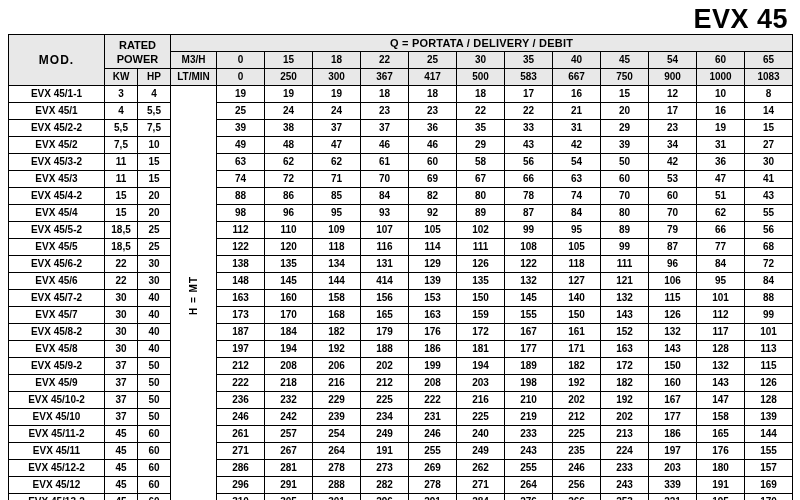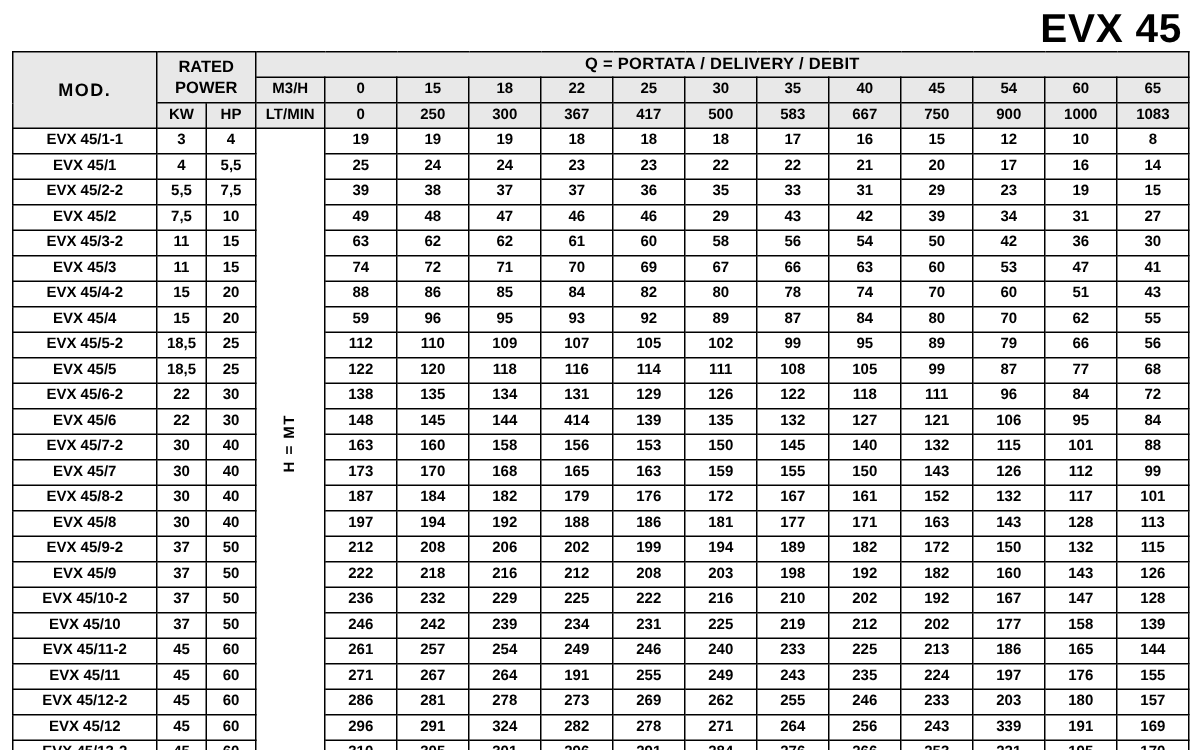--- a/index.html
+++ b/index.html
@@ -285,21 +285,21 @@
           <td class="vcell">74</td>
           <td class="vcell">70</td>
           <td class="vcell">60</td>
           <td class="vcell">51</td>
           <td class="vcell">43</td>
         </tr>
         <tr>
           <td class="mod-cell">EVX 45/4</td>
           <td>15</td>
           <td>20</td>
-          <td class="vcell">59</td>
+          <td class="vcell">98</td>
           <td class="vcell">96</td>
           <td class="vcell">95</td>
           <td class="vcell">93</td>
           <td class="vcell">92</td>
           <td class="vcell">89</td>
           <td class="vcell">87</td>
           <td class="vcell">84</td>
           <td class="vcell">80</td>
           <td class="vcell">70</td>
           <td class="vcell">62</td>
@@ -559,21 +559,21 @@
           <td class="vcell">203</td>
           <td class="vcell">180</td>
           <td class="vcell">157</td>
         </tr>
         <tr>
           <td class="mod-cell">EVX 45/12</td>
           <td>45</td>
           <td>60</td>
           <td class="vcell">296</td>
           <td class="vcell">291</td>
-          <td class="vcell">324</td>
+          <td class="vcell">288</td>
           <td class="vcell">282</td>
           <td class="vcell">278</td>
           <td class="vcell">271</td>
           <td class="vcell">264</td>
           <td class="vcell">256</td>
           <td class="vcell">243</td>
           <td class="vcell">339</td>
           <td class="vcell">191</td>
           <td class="vcell">169</td>
         </tr>

